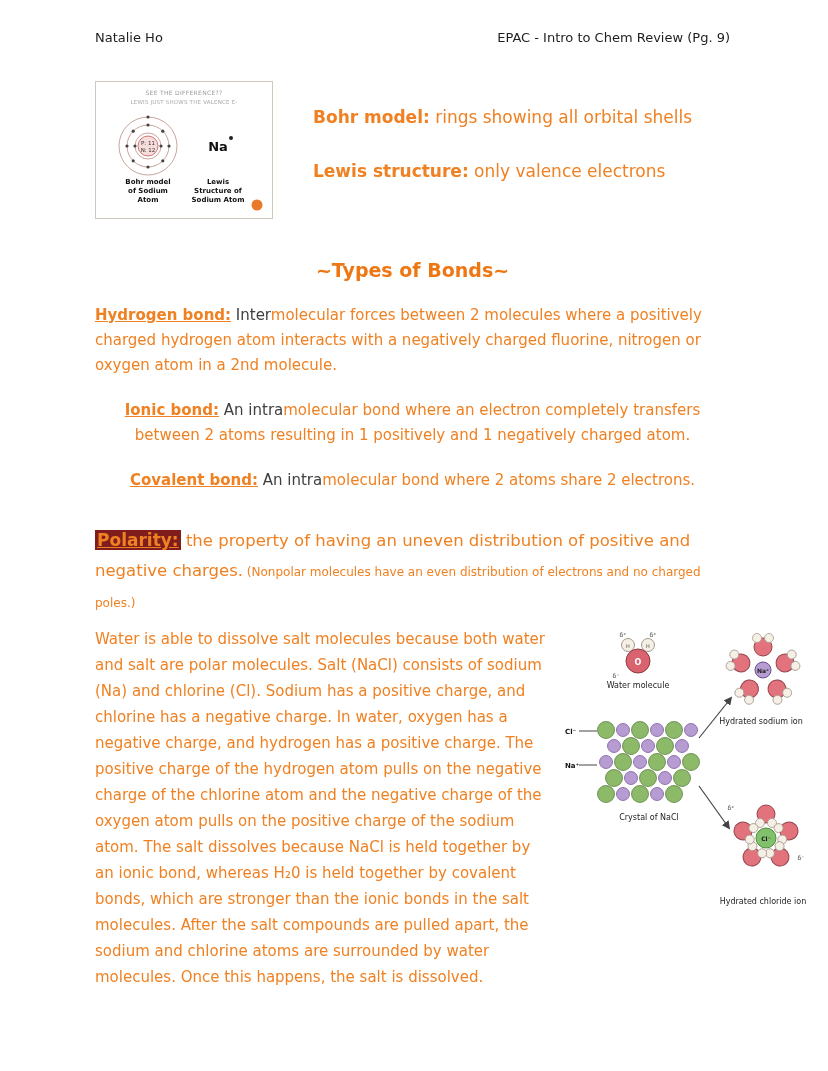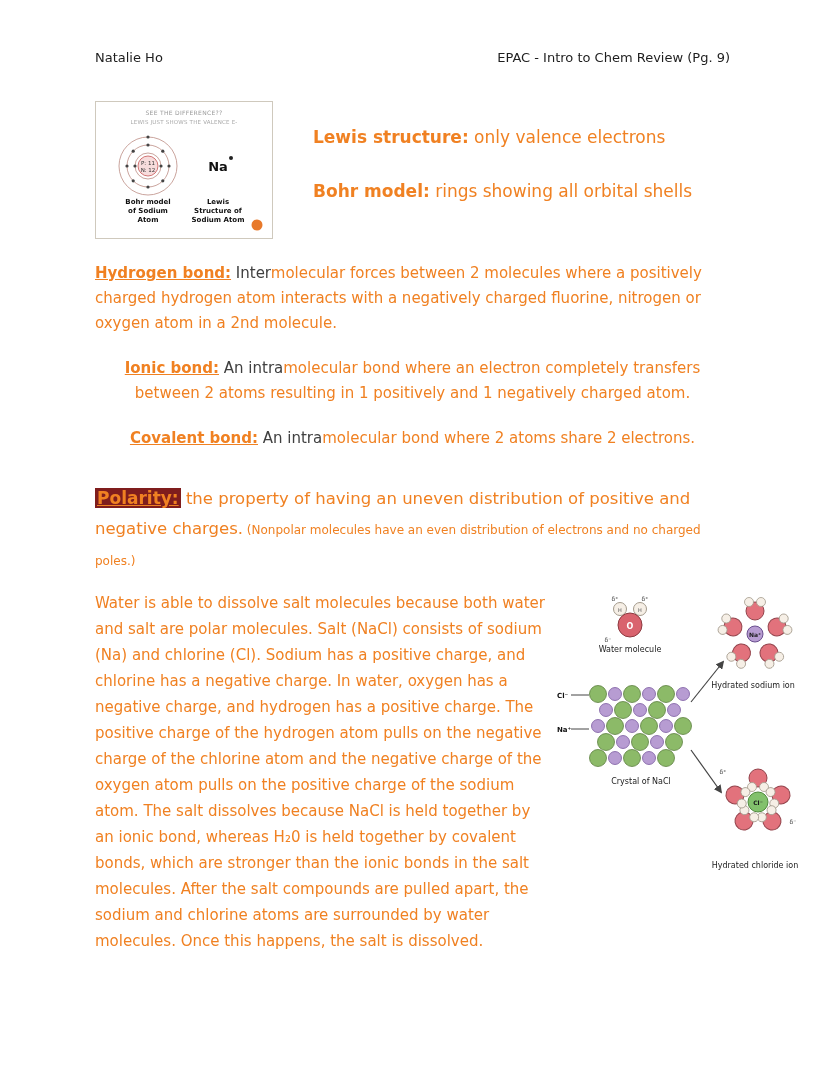--- a/index.html
+++ b/index.html
@@ -1,37 +1,37 @@
 <!DOCTYPE html>
 <html><head>
 <meta charset="utf-8">
 <style>
   html,body{margin:0;padding:0;background:#e9e9e9;}
   .page{
     width:828px;height:1071px;background:#ffffff;overflow:hidden;
     font-family:"DejaVu Sans",sans-serif;color:#F08122;margin:0 auto;
     box-sizing:border-box;position:relative;
   }
-  .inner{padding:50px 98px 0 95px;}
+  .inner{padding:30px 98px 0 95px;}
   .hdr{display:flex;justify-content:space-between;color:#1e1e1e;font-size:13px;}
   .toprow{display:flex;margin-top:36px;align-items:flex-start;}
   .figbox{width:178px;height:138px;border:1px solid #cfc9bd;box-sizing:border-box;flex:none;background:#fff;text-align:center;}
   .defcol{margin-left:40px;padding-top:26px;font-size:17px;}
   .defline{margin:0 0 34px 0;}
   .term{font-weight:bold;}
   .sec-title{color:#EE7713;font-weight:bold;font-size:19px;text-align:center;margin:40px 0 0 0;}
   .bond{font-size:15px;line-height:25px;margin:22px 0 0 0;}
   .bond + .bond{margin-top:20px;text-align:center;}
   .bond-term{font-weight:bold;text-decoration:underline;}
   .dark{color:#404040;}
   .polarity{font-size:16.5px;line-height:30px;margin:32px 0 0 0;}
   .pol-term{font-weight:bold;text-decoration:underline;background:#7f1d1d;padding:0 2px;font-size:17px;}
   .pol-note{font-size:12px;}
   .salt-title{font-size:18px;margin-top:34px;}
-  .salt-row{display:flex;margin-top:14px;margin-right:-85px;gap:0;}
+  .salt-row{display:flex;margin-top:8px;margin-right:-85px;gap:8px;}
   .salt-text{width:458px;flex:none;font-size:15px;line-height:26px;margin:0;}
   .salt-fig{flex:none;margin-top:2px;}
   
   .capt{font-size:6px;fill:#9a9a9a;text-anchor:middle;letter-spacing:.3px;}
   .capt2{font-size:5.5px;fill:#a8a8a8;text-anchor:middle;letter-spacing:.2px;}
   .nuc{font-size:5.5px;fill:#333;text-anchor:middle;}
   .bohrlbl{font-size:7px;font-weight:bold;fill:#111;text-anchor:middle;}
   .naText{font-size:13px;font-weight:bold;fill:#111;text-anchor:middle;}
   
   .svglbl{font-size:8px;fill:#222;text-anchor:middle;}
@@ -91,25 +91,26 @@
           <g>
             <text class="bohrlbl" x="122" y="102">Lewis</text>
             <text class="bohrlbl" x="122" y="111">Structure of</text>
             <text class="bohrlbl" x="122" y="120">Sodium Atom</text>
           </g>
           <circle cx="161" cy="123" r="5.5" fill="#e8792a"></circle>
         </svg>
       </div>
 
       <div class="defcol">
+        <p class="defline"><span class="term">Bohr model:</span><span> rings showing all orbital shells</span></p>
         <p class="defline"><span class="term">Lewis structure:</span><span> only valence electrons</span></p>
-        <p class="defline"><span class="term">Bohr model:</span><span> rings showing all orbital shells</span></p>
       </div>
     </div>
 
+    <h2 class="sec-title">~Types of Bonds~</h2>
 
     <p class="bond"><span class="bond-term">Hydrogen bond:</span><span class="dark"> Inter</span><span>molecular forces between 2 molecules where a positively charged hydrogen atom interacts with a negatively charged fluorine, nitrogen or oxygen atom in a 2nd molecule.</span></p>
 
     <p class="bond"><span class="bond-term">Ionic bond:</span><span class="dark"> An intra</span><span>molecular bond where an electron completely transfers between 2 atoms resulting in 1 positively and 1 negatively charged atom.</span></p>
 
     <p class="bond"><span class="bond-term">Covalent bond:</span><span class="dark"> An intra</span><span>molecular bond where 2 atoms share 2 electrons.</span></p>
 
     <p class="polarity"><span class="pol-term">Polarity:</span><span> the property of having an uneven distribution of positive and negative charges.</span><span class="pol-note"> (Nonpolar molecules have an even distribution of electrons and no charged poles.)</span></p>
 
 

